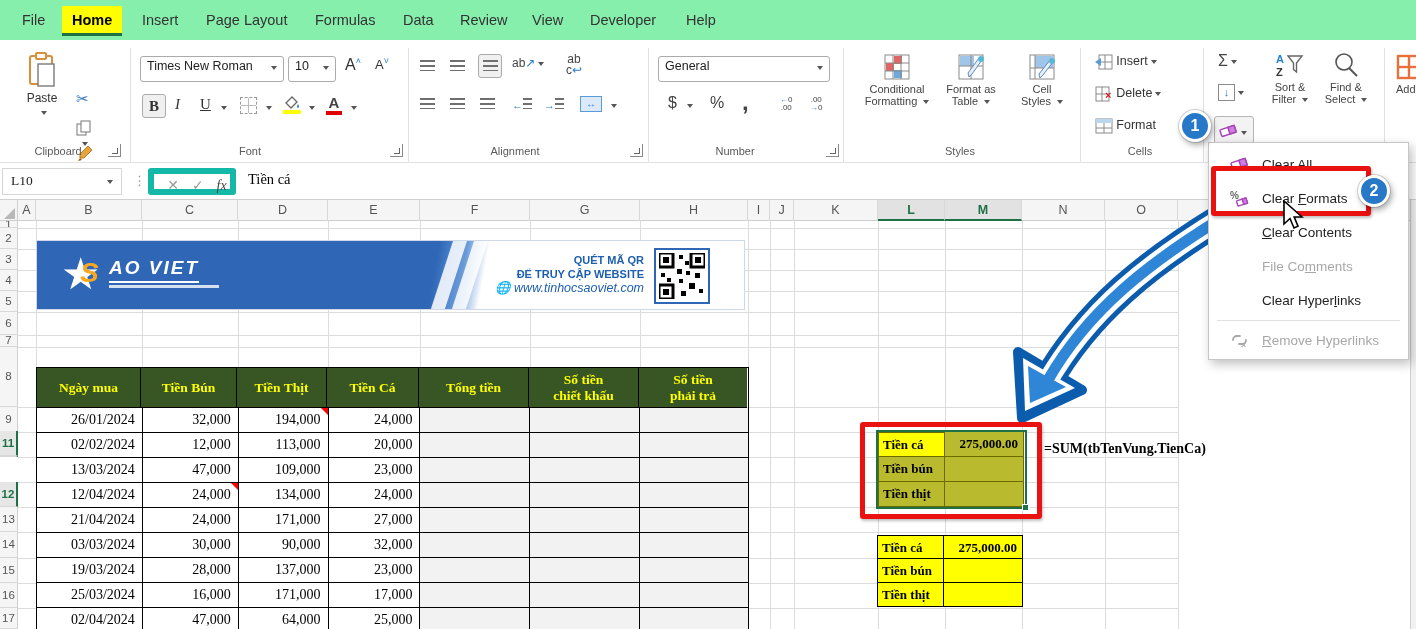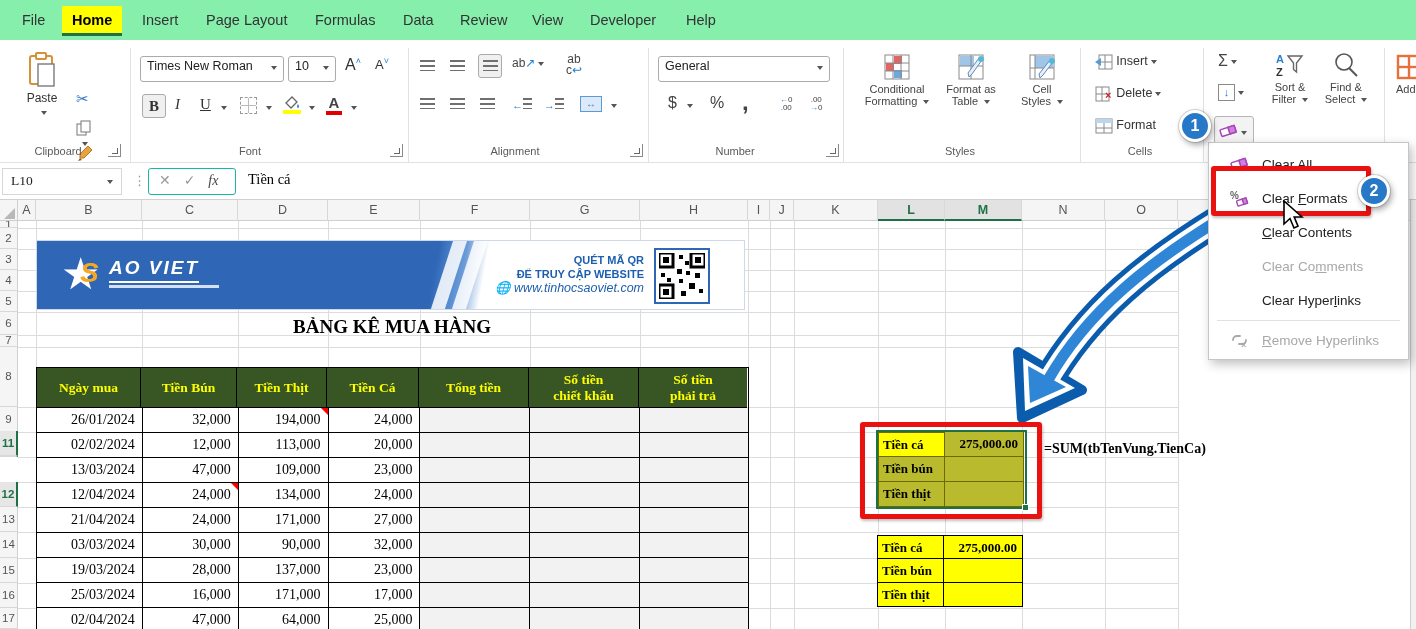--- a/index.html
+++ b/index.html
@@ -33,22 +33,22 @@
           background:repeating-linear-gradient(#6f6f6f 0 2px, transparent 2px 5px); }
   .sm { font-size:11px; color:#444; }
   .dec { font-size:8px; line-height:8px; color:#444; text-align:center; display:inline-block; }
   .bluearrow { color:#2b7cd3; }
 
   
   .fbar { position:absolute; left:0; top:163px; width:1416px; height:37px; background:#fff;
           border-bottom:1px solid #d0d0d0; }
   .namebox { position:absolute; left:2px; top:5px; width:120px; height:27px; border:1px solid #d6d6d6;
              font-size:13.5px; color:#222; padding:4px 8px; font-family:"Liberation Serif",serif; }
-  .fxbox { position:absolute; left:148px; top:5px; width:88px; height:27px; border:1px solid #14b8a6;
-           border-radius:3px; color:#888; font-size:14px; padding-top:3px; }
+  .fxbox { position:absolute; left:148px; top:5px; width:88px; height:27px; border:6px solid #14b8a6;
+           border-radius:3px; color:#888; font-size:14px; padding-top:3px;text-align:center; }
   .ftext { position:absolute; left:248px; top:8px; font-family:"Liberation Serif",serif; font-size:14.5px; color:#000; }
 
   
   .colhdr { position:absolute; left:0; top:200px; width:1410px; height:21px; background:#f5f5f5;
             border-bottom:1px solid #cfcfcf; }
   .chd { position:absolute; top:0; height:21px; text-align:center; font-size:12.5px; color:#555;
          line-height:20px; border-right:1px solid #d8d8d8; }
   .chd.sel { background:#e2e2e2; color:#1e7145; border-bottom:2px solid #1e7145; font-weight:600; }
   .rhd { position:absolute; left:0; width:18px; text-align:center; font-size:11.5px; color:#555;
          border-bottom:1px solid #d8d8d8; border-right:1px solid #cfcfcf; background:#f5f5f5; overflow:hidden; }
@@ -491,21 +491,20 @@
           <rect x="20" y="26" width="4" height="4" fill="#000"></rect>
         <rect x="30" y="30" width="6" height="6" fill="#000"></rect>
           <rect x="40" y="36" width="4" height="4" fill="#000"></rect>
         <rect x="22" y="38" width="5" height="5" fill="#000"></rect>
           <rect x="2" y="20" width="4" height="4" fill="#000"></rect>
         <rect x="8" y="25" width="4" height="4" fill="#000"></rect>
       </svg>
     </div>
   </div>
 
-  <div class="sheet-title">BẢNG KÊ MUA HÀNG</div>
 
   <div class="ptable">
     <div class="prow phead">
       <div class="pc" style="width:104px">
           <span>Ngày mua</span>
         </div>
       <div class="pc" style="width:96px">
           <span>Tiền Bún</span>
         </div>
       <div class="pc" style="width:90px">
@@ -676,21 +675,21 @@
             <path d="M13 9 h4 v5.5 h-4 z" fill="#cf7fdd" stroke="#a844b8" stroke-width="1.4"></path>
           </g>
         </svg>
       </span>
       <span><span>Clear </span><span class="key">F</span><span>ormats</span></span>
     </div>
     <div class="mi" style="top:73px">
       <span><span class="key">C</span><span>lear Contents</span></span>
     </div>
     <div class="mi dis" style="top:107px">
-      <span><span>Clear Co</span><span class="key">m</span><span>ments</span></span>
+      <span><span>File Co</span><span class="key">m</span><span>ments</span></span>
     </div>
     <div class="mi" style="top:141px">
       <span><span>Clear Hyper</span><span class="key">l</span><span>inks</span></span>
     </div>
     <div class="msep" style="top:177px"></div>
     <div class="mi dis" style="top:181px">
       <span class="mic">
         <svg width="20" height="16" viewBox="0 0 20 16">
           <path d="M3 8 a4 4 0 0 1 4 -4 h3" fill="none" stroke="#a8a8a8" stroke-width="1.8" stroke-linecap="round"></path>
           <path d="M16 8 a4 4 0 0 1 -4 4 h-3" fill="none" stroke="#a8a8a8" stroke-width="1.8" stroke-linecap="round"></path>

